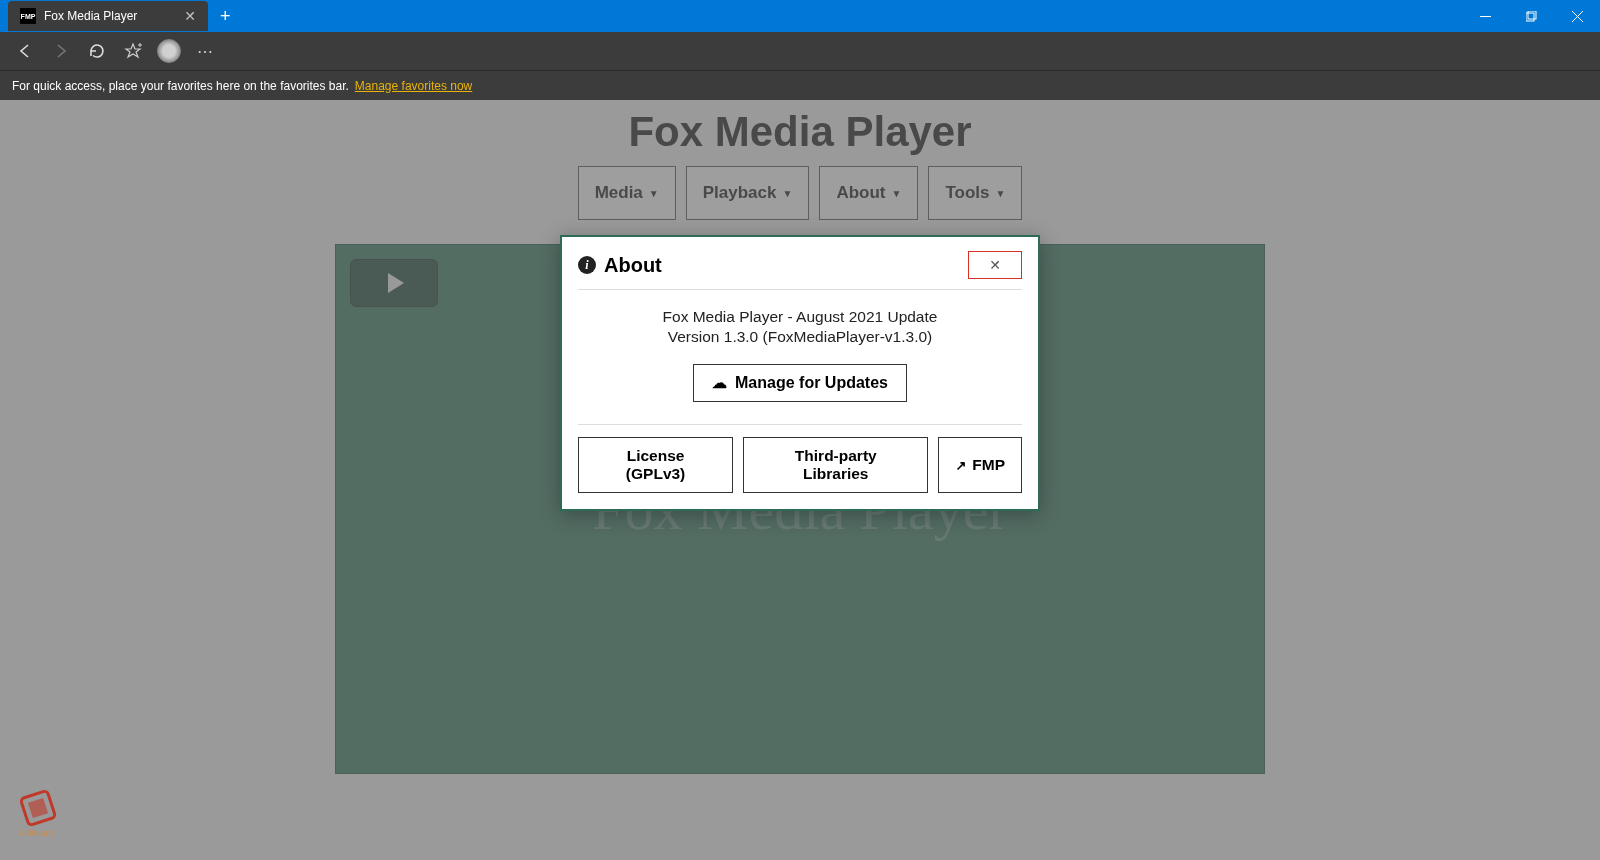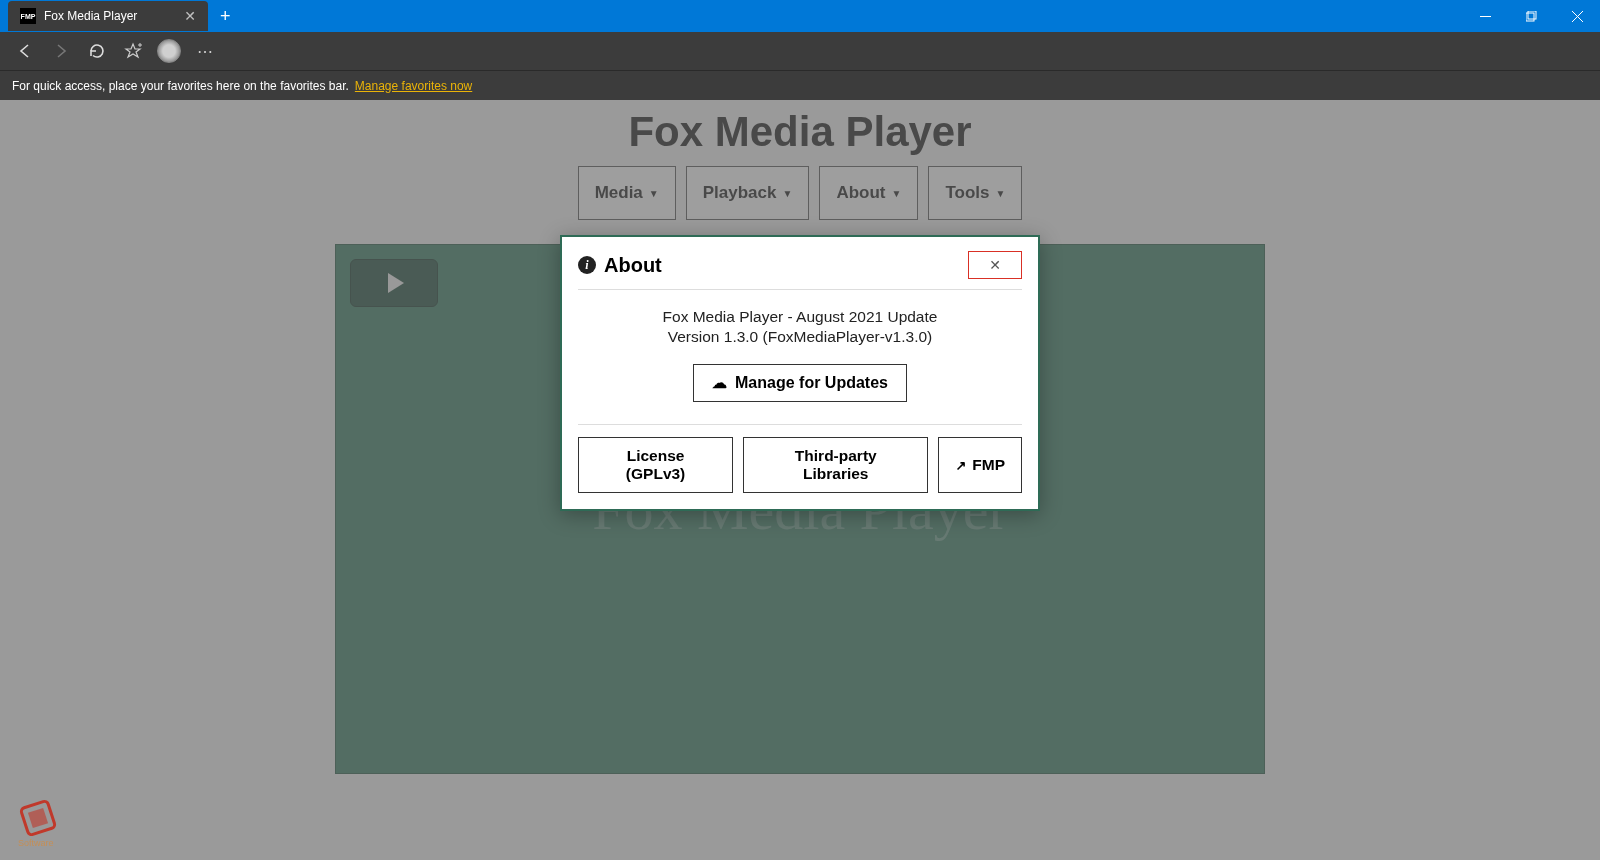--- a/index.html
+++ b/index.html
@@ -54,21 +54,21 @@
 .modal-hr { border: none; border-top: 1px solid #ddd; margin: 0 16px; }
 .modal-body { padding: 16px; text-align: center; }
 .modal-line { font-size: 15.5px; color: #222; margin: 2px 0; }
 .update-btn { margin: 18px auto 6px; border: 1.5px solid #333; background: #fff; padding: 9px 18px; font-size: 16px; font-weight: 700; display: flex; align-items: center; gap: 8px; cursor: pointer; }
 .cloud-icon { font-size: 15px; }
 .modal-footer { padding: 12px 16px 16px; display: flex; gap: 10px; justify-content: space-between; }
 .footer-btn { border: 1.5px solid #333; background: #fff; padding: 9px 16px; font-size: 15.5px; font-weight: 700; cursor: pointer; display: flex; align-items: center; gap: 6px; }
 .extlink-icon { font-size: 13px; }
 
 
-.bottom-logo { position: absolute; bottom: 10px; left: 10px; width: 60px; height: 60px; }
+.bottom-logo { position: absolute; bottom: 20px; left: 10px; width: 60px; height: 60px; }
 .bottom-logo svg { width: 100%; height: 100%; }
 </style>
 </head>
 <body>
 
 <div class="titlebar">
   <div class="tab-area">
     <div class="browser-tab">
       <div class="tab-favicon">FMP</div>
       <span>Fox Media Player</span>

